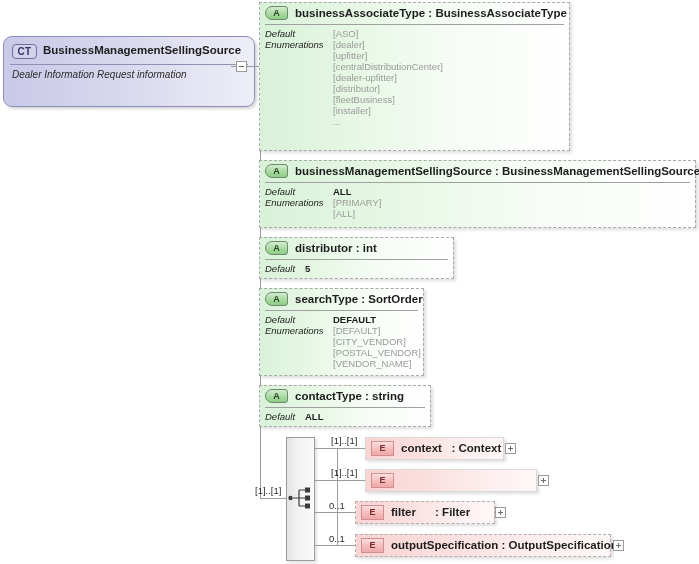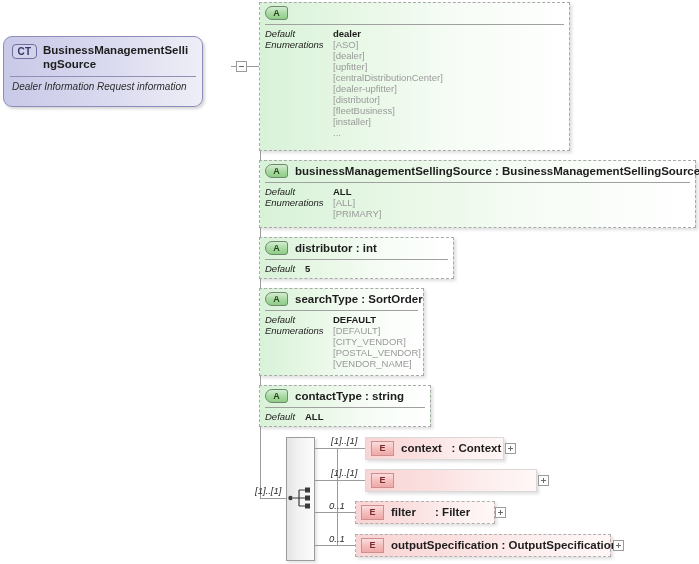--- a/index.html
+++ b/index.html
@@ -218,31 +218,30 @@
     color: #1d1d1d;
     font-weight: bold;
     white-space: pre;
   }
 
   
   .card {
     position: absolute;
     font-size: 9.5px;
     line-height: 11px;
-    font-style: italic;
     color: #2b2b2b;
     white-space: nowrap;
   }
 </style>
 </head>
 <body>
 
 <div id="canvas">
 
-  <div class="ct-box" style="left:3px; top:36px; width:200px; height:71px;">
+  <div class="ct-box" style="left:3px; top:36px; width:252px; height:71px;">
     <div class="ct-head">
       <div class="ct-badge">CT</div>
       <div class="ct-title">BusinessManagementSellingSource</div>
     </div>
     <div class="ct-sep"></div>
     <div class="ct-doc">Dealer Information Request information</div>
   </div>
 
   <div class="toggle" style="left:236px; top:61px;"></div>
 
@@ -254,29 +253,29 @@
   <div class="line-h" style="left:260px; top:66px; width:9px;"></div>
   <div class="line-h" style="left:260px; top:196px; width:9px;"></div>
   <div class="line-h" style="left:260px; top:266px; width:9px;"></div>
   <div class="line-h" style="left:260px; top:326px; width:9px;"></div>
   <div class="line-h" style="left:260px; top:413px; width:9px;"></div>
   <div class="line-h" style="left:260px; top:498px; width:26px;"></div>
 
   <div class="attr-box" style="left:259px; top:2px; width:311px; height:149px;">
     <div class="attr-head">
       <div class="attr-badge">A</div>
+      <div class="attr-title">businessAssociateType : BusinessAssociateType</div>
     </div>
     <div class="attr-sep"></div>
     <div class="attr-body">
       <div class="attr-labels">
         <div>Default</div>
         <div>Enumerations</div>
       </div>
       <div class="attr-values">
-        <div class="default-val">dealer</div>
         <div class="enum-val">[ASO]</div>
         <div class="enum-val">[dealer]</div>
         <div class="enum-val">[upfitter]</div>
         <div class="enum-val">[centralDistributionCenter]</div>
         <div class="enum-val">[dealer-upfitter]</div>
         <div class="enum-val">[distributor]</div>
         <div class="enum-val">[fleetBusiness]</div>
         <div class="enum-val">[installer]</div>
         <div class="enum-val">...</div>
       </div>
@@ -289,22 +288,22 @@
       <div class="attr-title">businessManagementSellingSource : BusinessManagementSellingSource</div>
     </div>
     <div class="attr-sep"></div>
     <div class="attr-body">
       <div class="attr-labels">
         <div>Default</div>
         <div>Enumerations</div>
       </div>
       <div class="attr-values">
         <div class="default-val">ALL</div>
+        <div class="enum-val">[PRIMARY]</div>
         <div class="enum-val">[ALL]</div>
-        <div class="enum-val">[PRIMARY]</div>
       </div>
     </div>
   </div>
 
   <div class="attr-box" style="left:259px; top:237px; width:195px; height:42px;">
     <div class="attr-head">
       <div class="attr-badge">A</div>
       <div class="attr-title">distributor : int</div>
     </div>
     <div class="attr-sep"></div>

